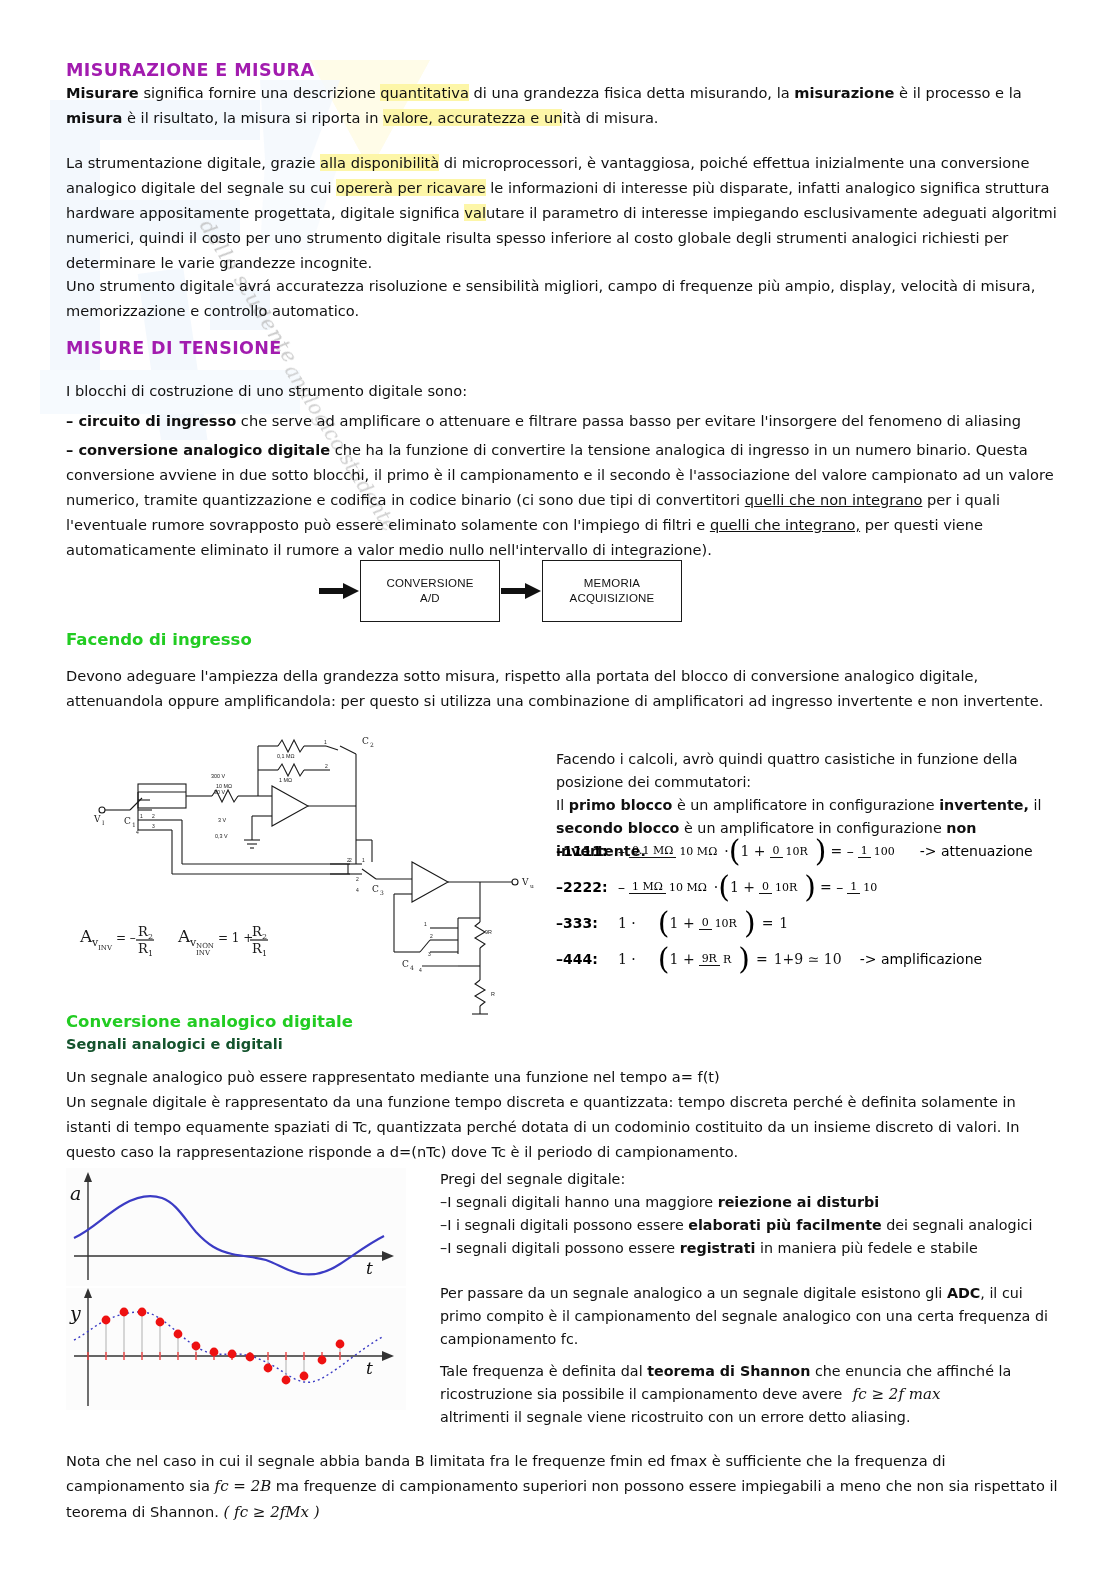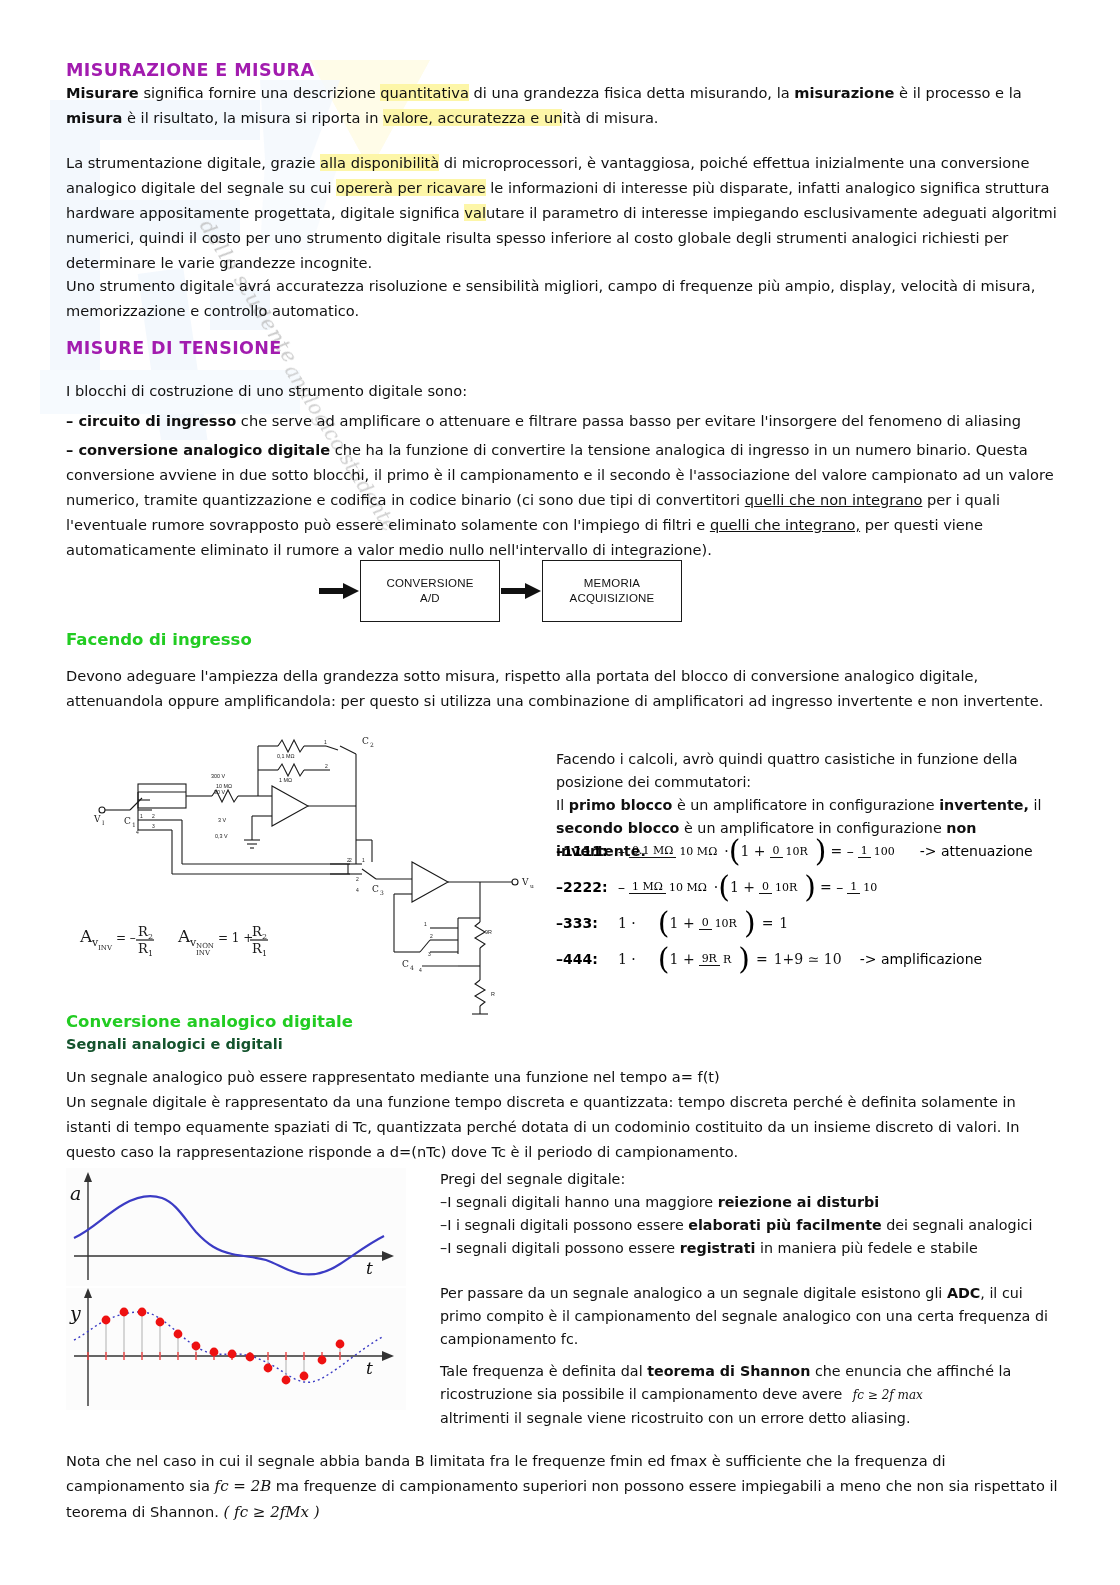--- a/index.html
+++ b/index.html
@@ -603,21 +603,21 @@
       <div class="note"><span>–I segnali digitali hanno una maggiore </span><b>reiezione ai disturbi</b><span></span></div>
       <div class="note"><span>–I i segnali digitali possono essere </span><b>elaborati più facilmente</b><span> dei segnali analogici</span></div>
       <div class="note"><span>–I segnali digitali possono essere </span><b>registrati</b><span> in maniera più fedele e stabile</span></div>
     </div>
 
     <div class="blk" style="left:440px; top:1282px; width:620px;">
       <div class="note"><span>Per passare da un segnale analogico a un segnale digitale esistono gli </span><b>ADC</b><span>, il cui primo compito è il campionamento del segnale analogico con una certa frequenza di campionamento fc.</span></div>
     </div>
 
     <div class="blk" style="left:440px; top:1360px; width:620px;">
-      <div class="note"><span>Tale frequenza è definita dal </span><b>teorema di Shannon</b><span> che enuncia che affinché la ricostruzione sia possibile il campionamento deve avere </span><span class="hw" style="font-style:italic; font-size:12px; margin-left:6px">fc ≥ 2f max</span></div>
+      <div class="note"><span>Tale frequenza è definita dal </span><b>teorema di Shannon</b><span> che enuncia che affinché la ricostruzione sia possibile il campionamento deve avere </span><span class="hw" style="font-style:italic; font-size:15px; margin-left:6px">fc ≥ 2f max</span></div>
       <div class="note">altrimenti il segnale viene ricostruito con un errore detto aliasing.</div>
     </div>
 
     <div class="blk" style="left:66px; top:1448px; width:992px;">
       <p class="body"><span>Nota che nel caso in cui il segnale abbia banda B limitata fra le frequenze fmin ed fmax è sufficiente che la frequenza di campionamento sia </span><span class="hw" style="font-style:italic;font-size:15px">fc = 2B</span><span> ma frequenze di campionamento superiori non possono essere impiegabili a meno che non sia rispettato il teorema di Shannon. </span><span class="hw" style="font-style:italic;font-size:15px">( fc ≥ 2fMx )</span></p>
     </div>
 
   </div>
 </div>
 

